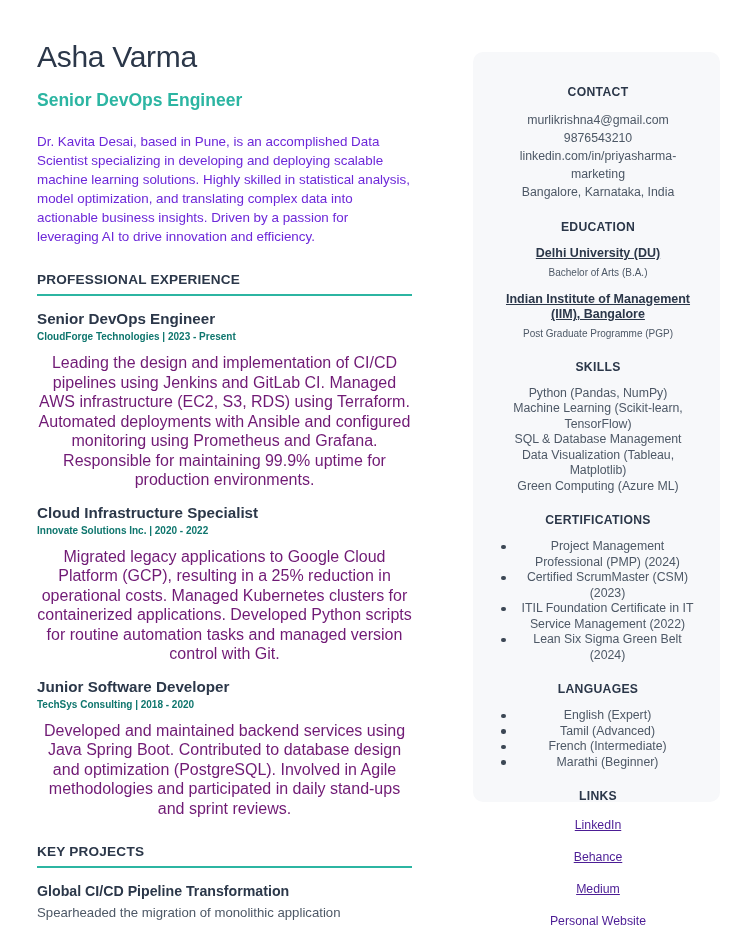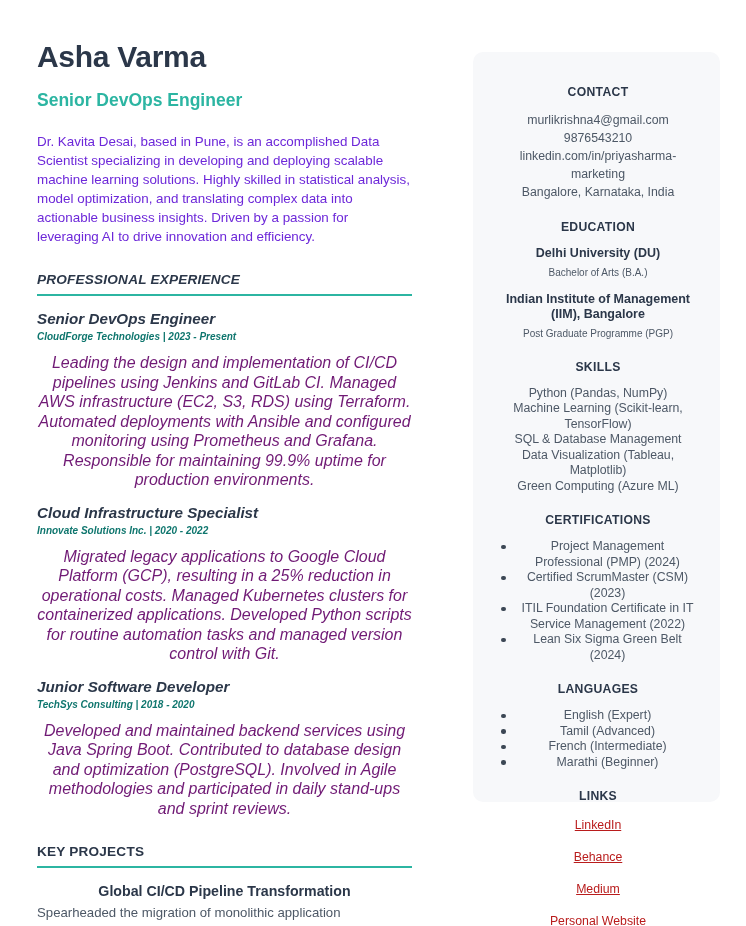--- a/index.html
+++ b/index.html
@@ -2,55 +2,55 @@
 <html><head>
 <meta charset="utf-8">
 <style>
   * { margin:0; padding:0; box-sizing:border-box; }
   html,body { width:746px; height:926px; overflow:hidden; background:#ffffff;
     font-family:"Liberation Sans","DejaVu Sans",sans-serif; }
   .page { position:relative; width:746px; height:926px; background:#ffffff; }
 
   
   .main-col { position:absolute; left:37px; top:40px; width:375px; }
-  .candidate-name { font-size:30px; font-weight:700; color:#2b3749; letter-spacing:-0.3px; }
+  .candidate-name { font-size:30px; font-weight:400; color:#2b3749; letter-spacing:-0.3px; }
   .candidate-title { font-size:17.5px; font-weight:700; color:#2cb5a2; margin-top:16px; }
   .summary { margin-top:21px; font-size:13.4px; line-height:19px; color:#6d28d9; }
 
   .section-heading { font-size:13.6px; font-weight:700; color:#2b3749;
     letter-spacing:0.2px; padding-bottom:7px; border-bottom:2px solid #2cb5a2; }
-  .experience-section { margin-top:26px;font-style:italic; }
+  .experience-section { margin-top:26px; }
   .projects-section { margin-top:26px; }
 
   .job { margin-top:14px; }
   .job-title { font-size:15.2px; font-weight:700; color:#2b3749; }
   .job-meta { font-size:10px; font-weight:700; color:#0f766e; margin-top:4px; }
   .job-desc { margin-top:11px; font-size:16px; line-height:19.5px; color:#701a75;text-align:center; }
 
   .project { margin-top:15px; }
-  .project-title { font-size:14.2px; font-weight:700; color:#2b3749;text-align:center; }
+  .project-title { font-size:14.2px; font-weight:700; color:#2b3749; }
   .project-desc { margin-top:5px; font-size:13.2px; line-height:18.2px; color:#4d5866; }
 
   
   .sidebar { position:absolute; left:473px; top:52px; width:247px; height:750px;
     background:#f7f8fa; border-radius:10px; padding:33px 22px 20px 25px;text-align:center; }
   .sb-section { margin-bottom:19px; }
   .sb-heading { font-size:12.2px; font-weight:700; color:#2b3749;
     letter-spacing:0.3px; margin-bottom:12px; }
   .sb-text { font-size:12.3px; line-height:18px; color:#4d5866; }
   .edu-item { margin-bottom:12px; }
-  .edu-school { font-size:12.5px; font-weight:700; color:#2b3749; line-height:15.5px; }
+  .edu-school { font-size:12.5px; font-weight:700; color:#2b3749; line-height:15.5px;text-decoration:underline; }
   .edu-degree { font-size:10px; color:#4d5866; margin-top:3px; line-height:15px; }
   .sb-list { list-style:none; }
   .sb-list li { font-size:12.3px; line-height:15.5px; color:#4d5866; position:relative;
     padding-left:0; margin-bottom:0; }
   .sb-bullets li { padding-left:19px; }
   .sb-bullets li::before { content:''; position:absolute; left:3px; top:5.5px;
     width:4.5px; height:4.5px; border-radius:50%; background:#3c4optional754; background:#3c4754; }
-  .links-list a { display:inline-block; font-size:12.3px; color:#b91c1c;
+  .links-list a { display:inline-block; font-size:12.3px; color:#4c1d95;
     text-decoration:underline; margin-bottom:8px; line-height:12px; }
   .links-list div { margin-bottom:8px; }
 </style>
 </head>
 <body>
 
 <div class="page">
 
   <main class="main-col">
     <h1 class="candidate-name">Asha Varma</h1>

